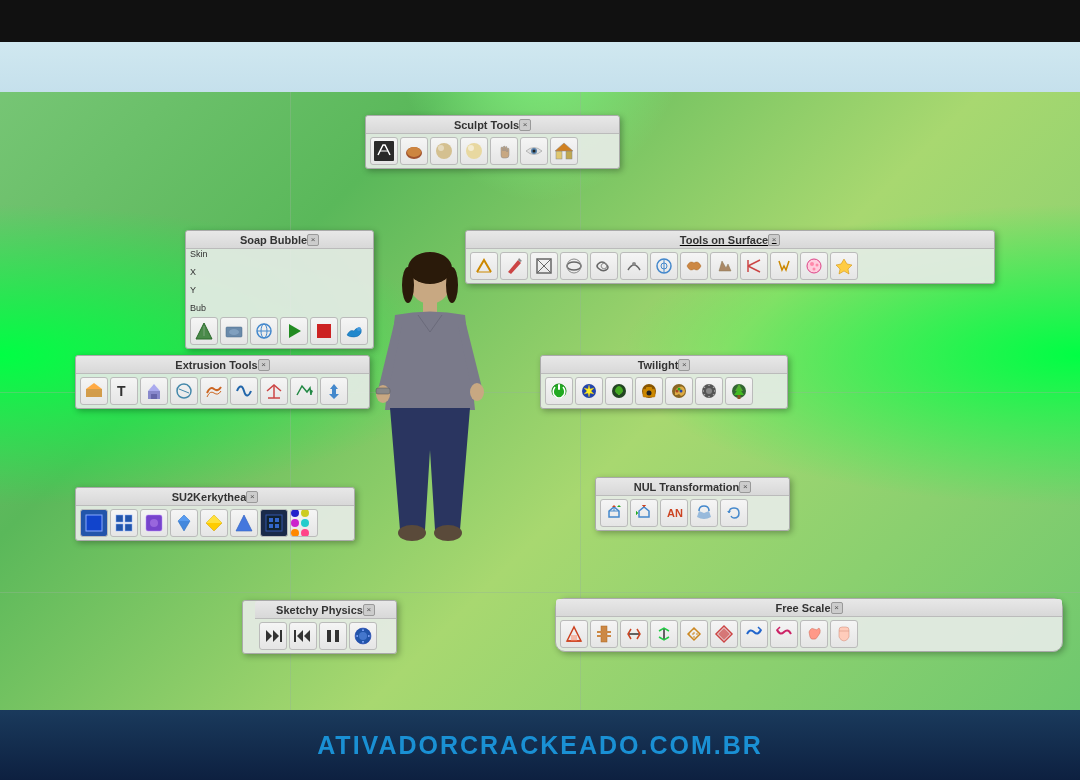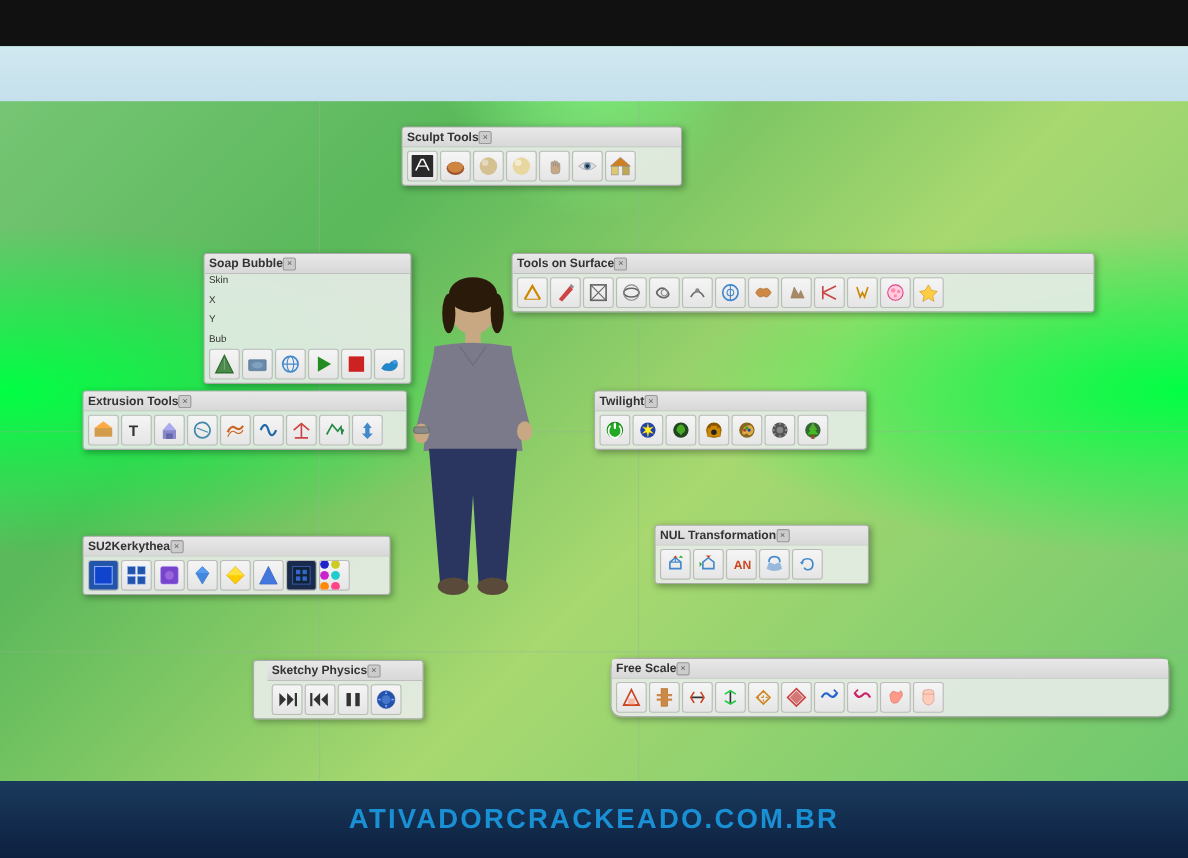--- a/index.html
+++ b/index.html
@@ -78,21 +78,21 @@
       background: rgba(230, 235, 230, 0.92);
       border: 1px solid #aaa;
       border-radius: 3px;
       z-index: 20;
       box-shadow: 2px 2px 6px rgba(0,0,0,0.3);
     }
 
     .panel-header {
       display: flex;
       align-items: center;
-      justify-content: flex-start;
+      justify-content: center;
       padding: 2px 4px;
       background: linear-gradient(180deg, #e8e8e8 0%, #d8d8d8 100%);
       border-bottom: 1px solid #bbb;
       border-radius: 3px 3px 0 0;
       min-height: 18px;
     }
 
     .panel-title {
       font-size: 11px;
       font-weight: bold;
@@ -180,20 +180,21 @@
     #panel-soap {
       top: 230px;
       left: 185px;
       width: 189px;
     }
 
     #panel-tools-surface {
       top: 230px;
       left: 465px;
       width: 530px;
+      text-decoration: underline;
     }
 
     #panel-extrusion {
       top: 355px;
       left: 75px;
       width: 295px;
     }
 
     #panel-twilight {
       top: 355px;
@@ -208,21 +209,21 @@
     }
 
     #panel-nul {
       top: 477px;
       left: 595px;
       width: 195px;
     }
 
     #panel-sketchy {
       top: 600px;
-      left: 230px;
+      left: 242px;
       width: 155px;
       padding-left: 12px;
     }
 
     #panel-freescale {
       top: 598px;
       left: 555px;
       width: 508px;
       border-radius: 10px;
     }

